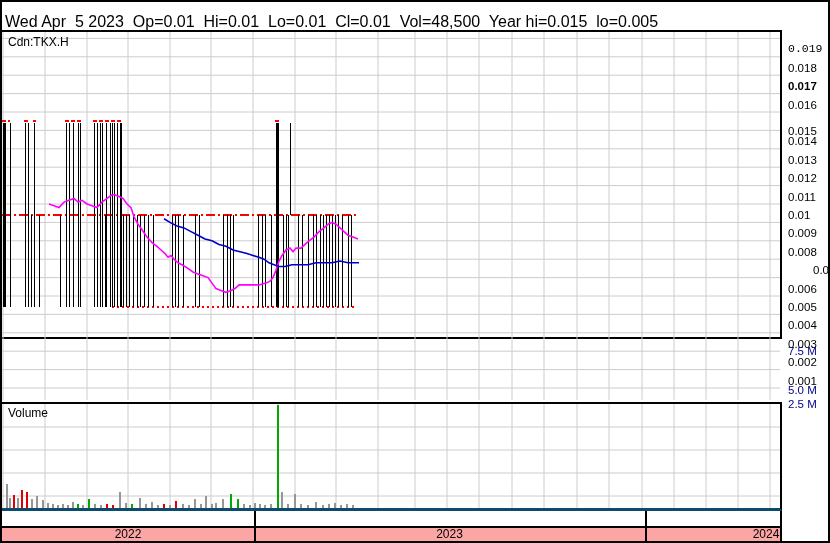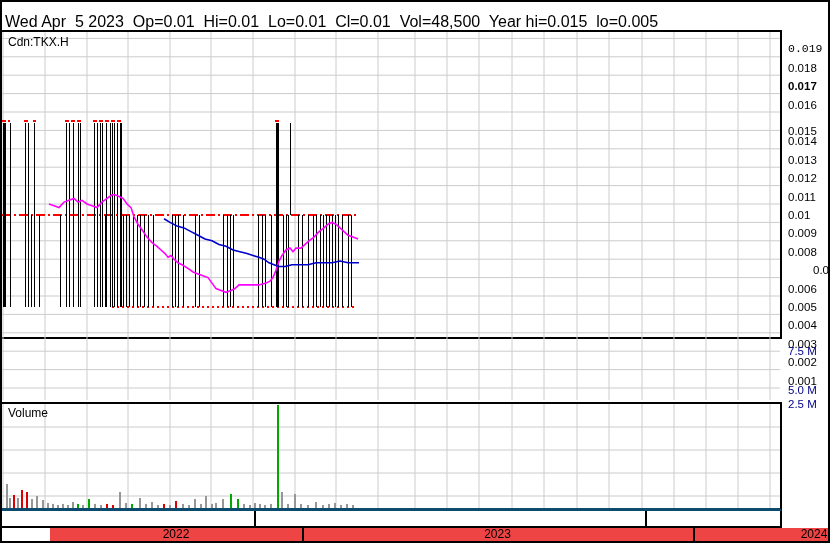--- a/index.html
+++ b/index.html
@@ -13,21 +13,21 @@
   .symbol-label{position:absolute;left:6px;top:3px;font-size:12px;z-index:5;background:transparent;}
   .volpanel{position:absolute;left:0;top:400px;width:780px;height:109px;box-sizing:border-box;
         border-top:2px solid #000;border-right:2px solid #000;border-bottom:3px solid #0c4a6e;background:#fff;}
   .vol-label{position:absolute;left:6px;top:2px;font-size:12px;z-index:5;}
   .axiscol{position:absolute;left:780px;top:28px;width:46px;height:460px;background:#fff;}
   .axis-label{position:absolute;left:6px;font-size:11.5px;line-height:14px;white-space:nowrap;}
   .vol-axis-label{color:#00008b;}
   .footrow1{position:absolute;left:0;top:509px;width:780px;height:17px;box-sizing:border-box;
         border-bottom:2px solid #000;border-right:2px solid #000;background:#fff;}
   .footrow2{position:absolute;left:0;top:526px;width:780px;height:13px;box-sizing:border-box;
-        border-right:2px solid #000;background:#ef4444;margin-left:48px;}
+        border-right:2px solid #000;background:#fca5a5;}
   .ydiv{position:absolute;top:0;width:2px;height:100%;background:#000;}
   .year-label{position:absolute;top:-1px;font-size:12px;text-align:center;}
   svg{display:block;}
 </style>
 </head>
 <body>
 
 <div class="page">
   <div class="infoline">Wed Apr  5 2023  Op=0.01  Hi=0.01  Lo=0.01  Cl=0.01  Vol=48,500  Year hi=0.015  lo=0.005</div>
 

